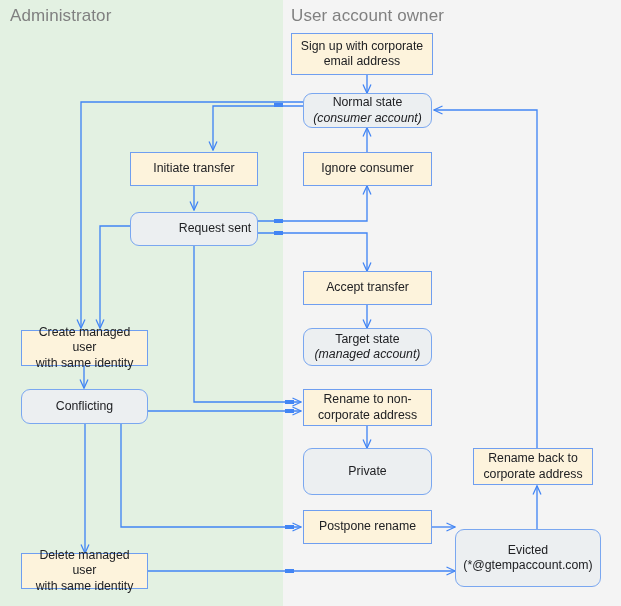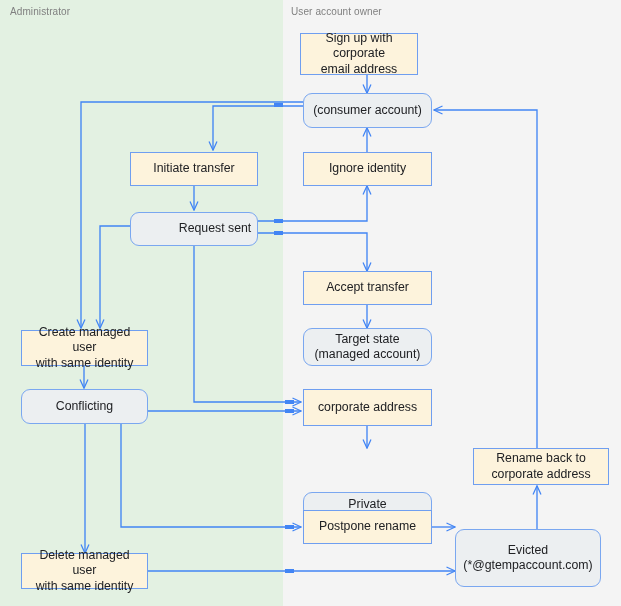--- a/index.html
+++ b/index.html
@@ -1,30 +1,30 @@
 <!DOCTYPE html>
 <html><head>
 <meta charset="utf-8">
 <style>
   html,body{margin:0;padding:0;background:#ffffff;}
   body{font-family:"Liberation Sans","DejaVu Sans",sans-serif;}
   #canvas{position:relative;width:621px;height:606px;overflow:hidden;background:#ffffff;}
   .lane{position:absolute;top:0;height:606px;}
   #lane-admin{left:0;width:283px;background:#e3f1e2;}
   #lane-user{left:283px;width:338px;background:#f4f4f4;}
-  .lane-label{position:absolute;top:6px;font-size:10px;color:#808080;letter-spacing:.1px;}
+  .lane-label{position:absolute;top:6px;font-size:17px;color:#808080;letter-spacing:.1px;}
   #label-admin{left:10px;}
   #label-user{left:291px;}
   svg#edges{position:absolute;left:0;top:0;width:621px;height:606px;overflow:visible;}
   .node{position:absolute;box-sizing:border-box;display:flex;align-items:center;
         justify-content:center;text-align:center;font-size:12.3px;color:#202124;
         line-height:1.25;padding:2px 4px;}
   .node.action{background:#fdf3dc;border:1px solid #6f9ef0;border-radius:0;}
   .node.state{background:#eceff1;border:1px solid #7aa7f0;border-radius:9px;}
-  .node .ital{}
+  .node .ital{font-style:italic;}
   .node .txt{display:block;}
 </style>
 </head>
 <body>
 
 <div id="canvas">
 
   <div class="lane" id="lane-admin"></div>
   <div class="lane" id="lane-user"></div>
 
@@ -81,39 +81,40 @@
       <path d="M148,571 L455,571" marker-end="url(#ah)"></path>
       <rect x="285" y="569" width="9" height="4" fill="#4285f4" stroke="none"></rect>
 
       <path d="M537,530 L537,486" marker-end="url(#ah)"></path>
 
       <path d="M537,448 L537,110 L434,110" marker-end="url(#ah)"></path>
 
     </g>
   </svg>
 
-  <div class="node action" style="left:300px;top:33px;width:118px;height:42px;">
+  <div class="node action" style="left:291px;top:33px;width:142px;height:42px;">
     <span>
       <span class="txt">Sign up with corporate</span>
       <span class="txt">email address</span>
     </span>
   </div>
 
   <div class="node state" style="left:303px;top:93px;width:129px;height:35px;">
     <span>
+      <span class="txt">Normal state</span>
       <span class="txt ital">(consumer account)</span>
     </span>
   </div>
 
   <div class="node action" style="left:130px;top:152px;width:128px;height:34px;">
     <span class="txt">Initiate transfer</span>
   </div>
 
   <div class="node action" style="left:303px;top:152px;width:129px;height:34px;">
-    <span class="txt">Ignore identity</span>
+    <span class="txt">Ignore consumer</span>
   </div>
 
   <div class="node state" style="left:130px;top:212px;width:128px;height:34px;padding-left:46px;">
     <span class="txt">Request sent</span>
   </div>
 
   <div class="node action" style="left:303px;top:271px;width:129px;height:34px;">
     <span class="txt">Accept transfer</span>
   </div>
 
@@ -130,29 +131,30 @@
       <span class="txt">with same identity</span>
     </span>
   </div>
 
   <div class="node state" style="left:21px;top:389px;width:127px;height:35px;">
     <span class="txt">Conflicting</span>
   </div>
 
   <div class="node action" style="left:303px;top:389px;width:129px;height:37px;">
     <span>
+      <span class="txt">Rename to non-</span>
       <span class="txt">corporate address</span>
     </span>
   </div>
 
-  <div class="node state" style="left:303px;top:448px;width:129px;height:26px;margin-top:44px;">
+  <div class="node state" style="left:303px;top:448px;width:129px;height:47px;">
     <span class="txt">Private</span>
   </div>
 
-  <div class="node action" style="left:473px;top:448px;width:136px;height:37px;">
+  <div class="node action" style="left:473px;top:448px;width:120px;height:37px;">
     <span>
       <span class="txt">Rename back to</span>
       <span class="txt">corporate address</span>
     </span>
   </div>
 
   <div class="node state" style="left:455px;top:529px;width:146px;height:58px;">
     <span>
       <span class="txt">Evicted</span>
       <span class="txt">(*@gtempaccount.com)</span>

